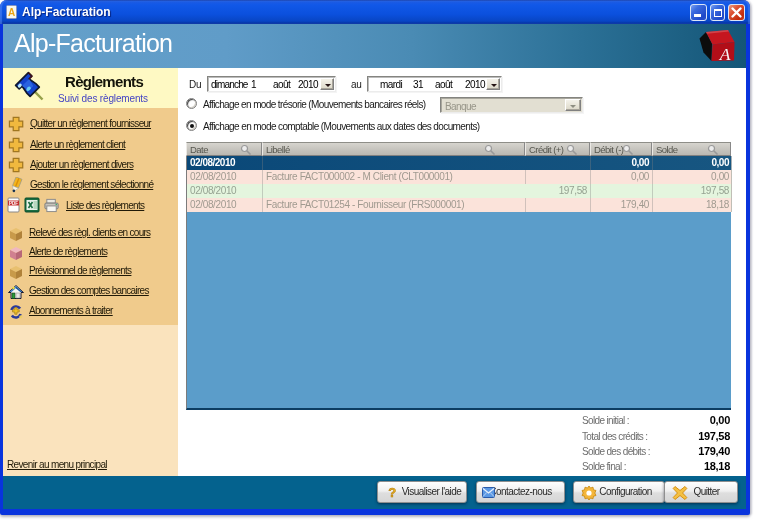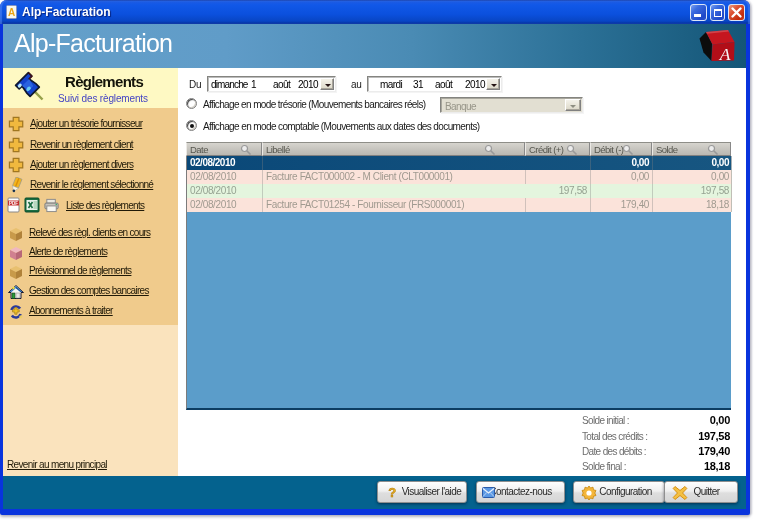--- a/index.html
+++ b/index.html
@@ -90,38 +90,38 @@
  <ellipse cx="5.8" cy="14.6" rx="2.2" ry="1.6" fill="#c2f2fc" opacity="0.95" transform="rotate(-45 5.8 14.6)"></ellipse>
  <ellipse cx="14.6" cy="17.8" rx="2.6" ry="1.8" fill="#6ad4f6" opacity="0.9" transform="rotate(-45 14.6 17.8)"></ellipse>
  <path d="M14.4,1.6 L17.9,5.2 L15.1,8" fill="none" stroke="#5a0f0f" stroke-width="1.2" opacity="0.8"></path>
 </svg>
 <div id="sidemenu" class="abs"></div>
 <div id="sidelow" class="abs"></div>
 
 <svg class="micon abs" style="top:116px" width="16" height="16" viewBox="0 0 16 16">
     <path d="M5 1 h6 v4 h4 v6 h-4 v4 h-6 v-4 h-4 v-6 h4 z" fill="#f0b83e" stroke="#a07620" stroke-width="1.3" transform="scale(0.95) translate(0.5,0.5)"></path>
   </svg>
-<div class="mi" style="left:30px;top:118px;">Ajouter un trésorie fournisseur</div>
+<div class="mi" style="left:30px;top:118px;">Quitter un règlement fournisseur</div>
 <svg class="micon abs" style="top:137px" width="16" height="16" viewBox="0 0 16 16">
     <path d="M5 1 h6 v4 h4 v6 h-4 v4 h-6 v-4 h-4 v-6 h4 z" fill="#f0b83e" stroke="#a07620" stroke-width="1.3" transform="scale(0.95) translate(0.5,0.5)"></path>
   </svg>
-<div class="mi" style="left:30px;top:139px;">Revenir un règlement client</div>
+<div class="mi" style="left:30px;top:139px;">Alerte un règlement client</div>
 <svg class="micon abs" style="top:157px" width="16" height="16" viewBox="0 0 16 16">
     <path d="M5 1 h6 v4 h4 v6 h-4 v4 h-6 v-4 h-4 v-6 h4 z" fill="#f0b83e" stroke="#a07620" stroke-width="1.3" transform="scale(0.95) translate(0.5,0.5)"></path>
   </svg>
 <div class="mi" style="left:30px;top:159px;">Ajouter un règlement divers</div>
 <svg class="micon abs" style="top:177px" width="16" height="16" viewBox="0 0 16 16">
  <g transform="rotate(22 8 8)">
   <rect x="5" y="0.5" width="6.4" height="9.5" fill="#f4b41c" stroke="#9a9a8a" stroke-width="0.7"></rect>
   <line x1="8.2" y1="0.7" x2="8.2" y2="9.8" stroke="#d89008" stroke-width="1.4"></line>
   <polygon points="5,10 11.4,10 8.2,15.4" fill="#f8f4e6" stroke="#b0b0a0" stroke-width="0.6"></polygon>
   <circle cx="8.2" cy="14.2" r="1.3" fill="#16304e"></circle>
  </g>
 </svg>
-<div class="mi" style="left:30px;top:179px;">Revenir le règlement sélectionné</div>
+<div class="mi" style="left:30px;top:179px;">Gestion le règlement sélectionné</div>
 <svg class="micon abs" style="left:6px;top:197px" width="16" height="16" viewBox="0 0 16 16">
     <rect x="2" y="1" width="11" height="14" rx="1" fill="#fff" stroke="#888"></rect>
     <rect x="2" y="3.5" width="11" height="5" fill="#c43030"></rect>
     <text x="7.5" y="7.8" font-size="4.5" fill="#fff" text-anchor="middle" font-weight="bold">PDF</text>
   </svg>
 <svg class="micon abs" style="left:24px;top:197px" width="16" height="16" viewBox="0 0 16 16">
     <rect x="1" y="1" width="14" height="14" rx="1" fill="#1a6e42" stroke="#0a4a2a"></rect>
     <rect x="2.5" y="3" width="11" height="10" fill="#e8f0e8"></rect>
     <path d="M4.5 5 L8.5 11 M8.5 5 L4.5 11" stroke="#1a6e42" stroke-width="1.6"></path>
     <rect x="9.5" y="4" width="3.5" height="8" fill="#b8d8c0"></rect>
@@ -250,21 +250,21 @@
  <div class="cell num" style="left:339px;width:65px;"></div>
  <div class="cell num" style="left:404px;width:62px;">179,40</div>
  <div class="cell num" style="left:466px;width:79px;border-right:none;">18,18</div>
 </div>
 <div id="bluearea" class="abs"></div>
 
 <div class="slbl" style="top:415px;">Solde initial :</div>
 <div class="sval" style="top:414px;">0,00</div>
 <div class="slbl" style="top:431px;">Total des crédits :</div>
 <div class="sval" style="top:430px;">197,58</div>
-<div class="slbl" style="top:446px;">Date des débits :</div>
+<div class="slbl" style="top:446px;">Solde des débits :</div>
 <div class="sval" style="top:445px;">179,40</div>
 <div class="slbl" style="top:461px;">Solde final :</div>
 <div class="sval" style="top:460px;">18,18</div>
 
 <div id="botbar" class="abs"></div>
 <div class="bbtn abs" style="left:377px;width:90px;"><svg class="ic" width="15" height="15" viewBox="0 0 15 15">
       <text x="7" y="12" font-size="13" font-weight="bold" fill="#e8b020" text-anchor="middle" stroke="#b07808" stroke-width="0.5">?</text>
     </svg><span style="padding-left:19px;">Visualiser l'aide</span></div>
 <div class="bbtn abs" style="left:476px;width:89px;"><svg class="ic" style="left:5px;top:5px;" width="13" height="11" viewBox="0 0 13 11">
       <rect x="0.5" y="0.5" width="12" height="10" rx="1" fill="#5a98e4" stroke="#2a5aa8"></rect>

